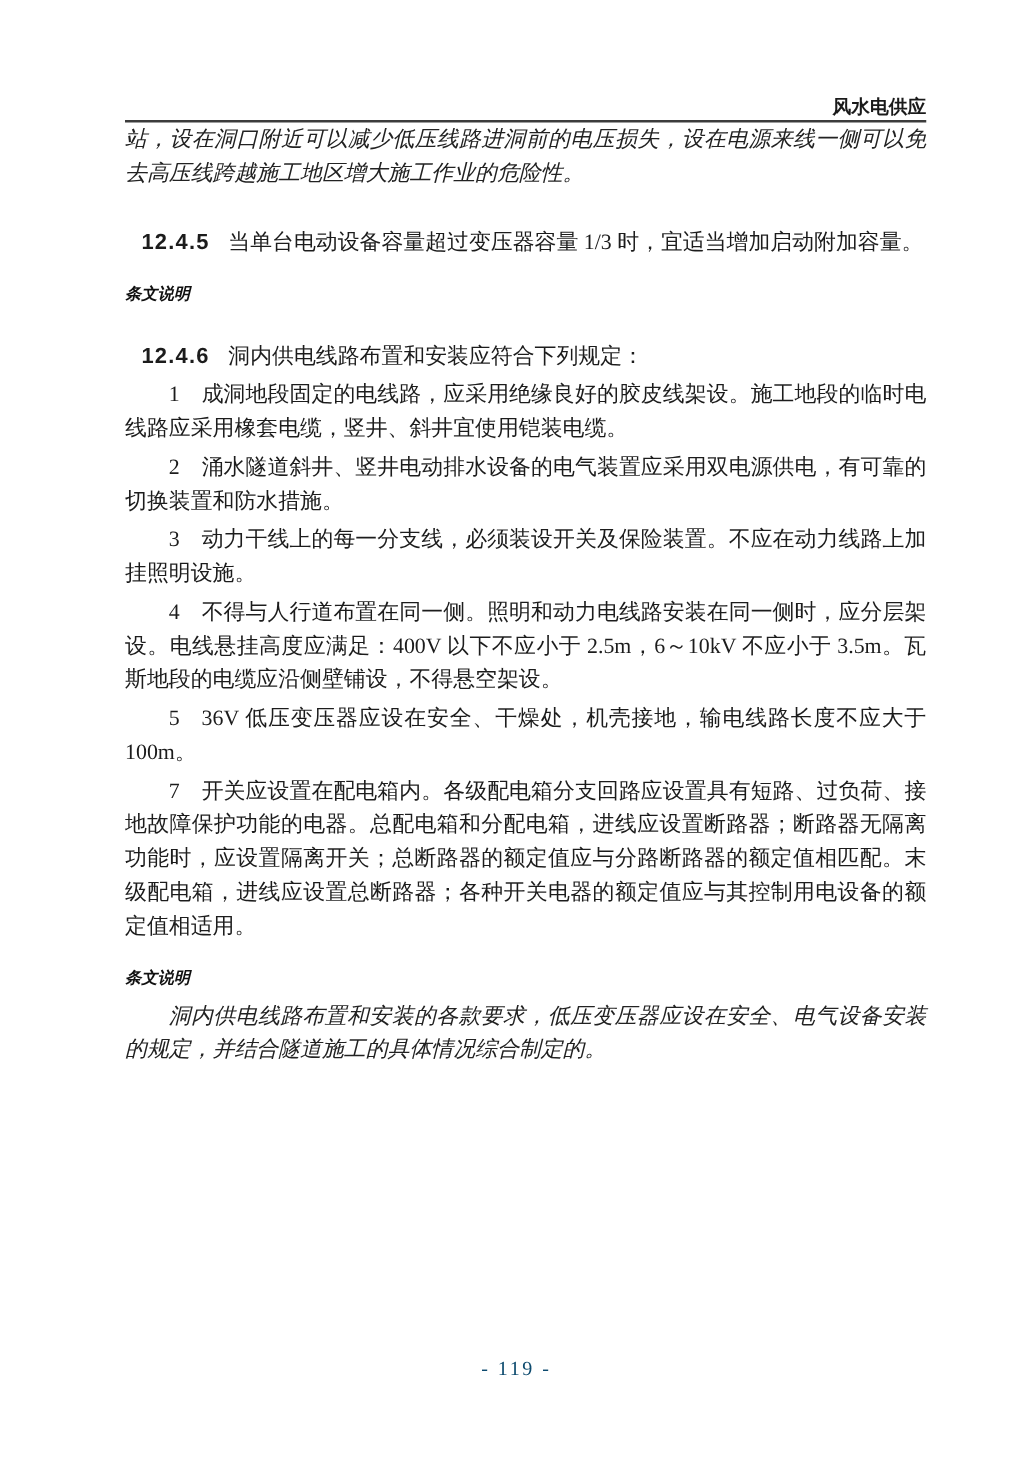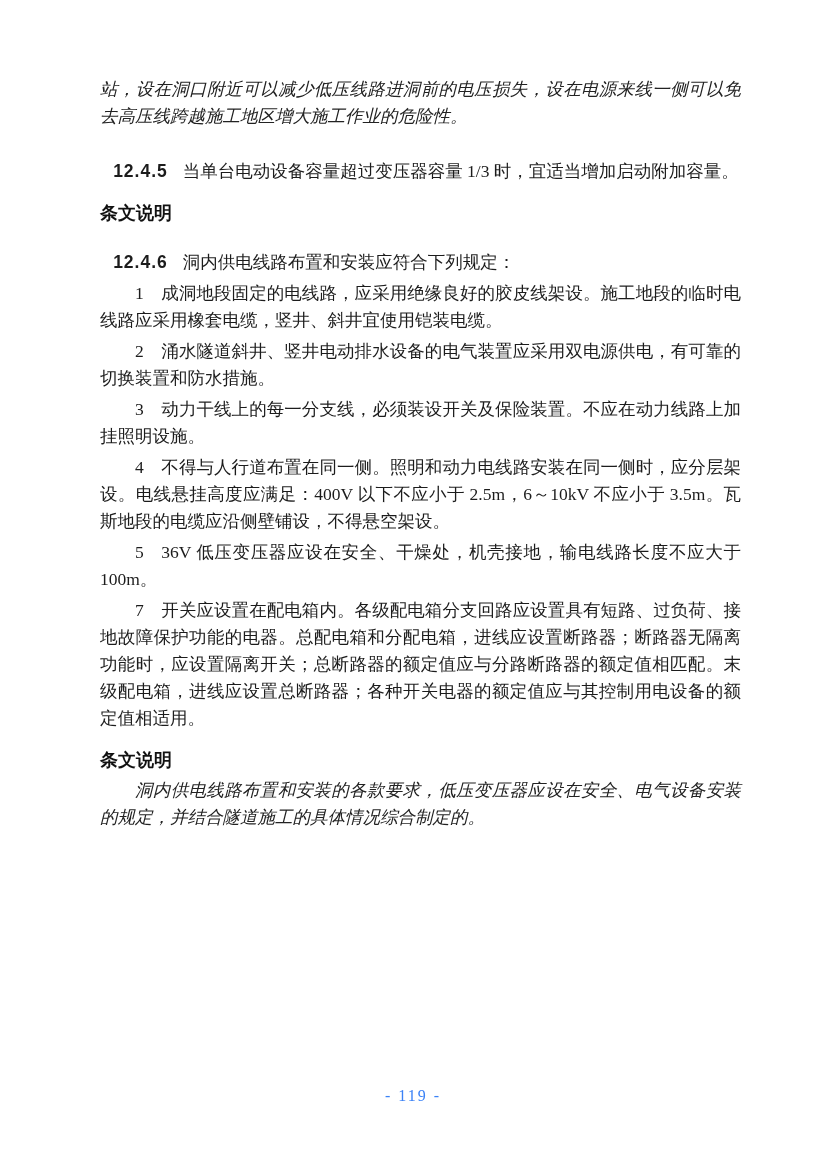--- a/index.html
+++ b/index.html
@@ -53,49 +53,54 @@
   .clause-num {
     font-family: "Liberation Sans", "DejaVu Sans", sans-serif;
     font-weight: 600;
     letter-spacing: 1px;
     margin-right: 0.85em;
   }
   .clause-2 { margin-top: 24px; }
   
   .sm-heading {
     margin-top: 16px;
-    font-size: 18px;
+    font-size: 13px;
     line-height: 24px;
     font-weight: bold;
+    font-style: italic;
     color: #111111;
   }
   .expl { margin-top: 5px; }
   
   .item {
     margin-top: 4px;
     text-indent: 2em;
   }
   .item-num { margin-right: 1em; }
   
   .page-number {
     position: absolute;
     left: 0;
     top: 1087px;
     width: 826px;
     text-align: center;
     font-size: 16px;
     letter-spacing: 2px;
-    color: #3b82f6;
+    color: #0c4a6e;
   }
 </style>
 </head>
 <body>
 
 <div class="page">
 
+  <header>
+    <div class="running-head">风水电供应</div>
+    <div class="head-rule"></div>
+  </header>
 
   <main>
 
     <p class="kai cont">站，设在洞口附近可以减少低压线路进洞前的电压损失，设在电源来线一侧可以免去高压线跨越施工地区增大施工作业的危险性。</p>
 
     <p class="clause">
       <span class="clause-num">12.4.5</span><span>当单台电动设备容量超过变压器容量 1/3 时，宜适当增加启动附加容量。</span>
     </p>
 
     <h3 class="sm-heading">条文说明</h3>

